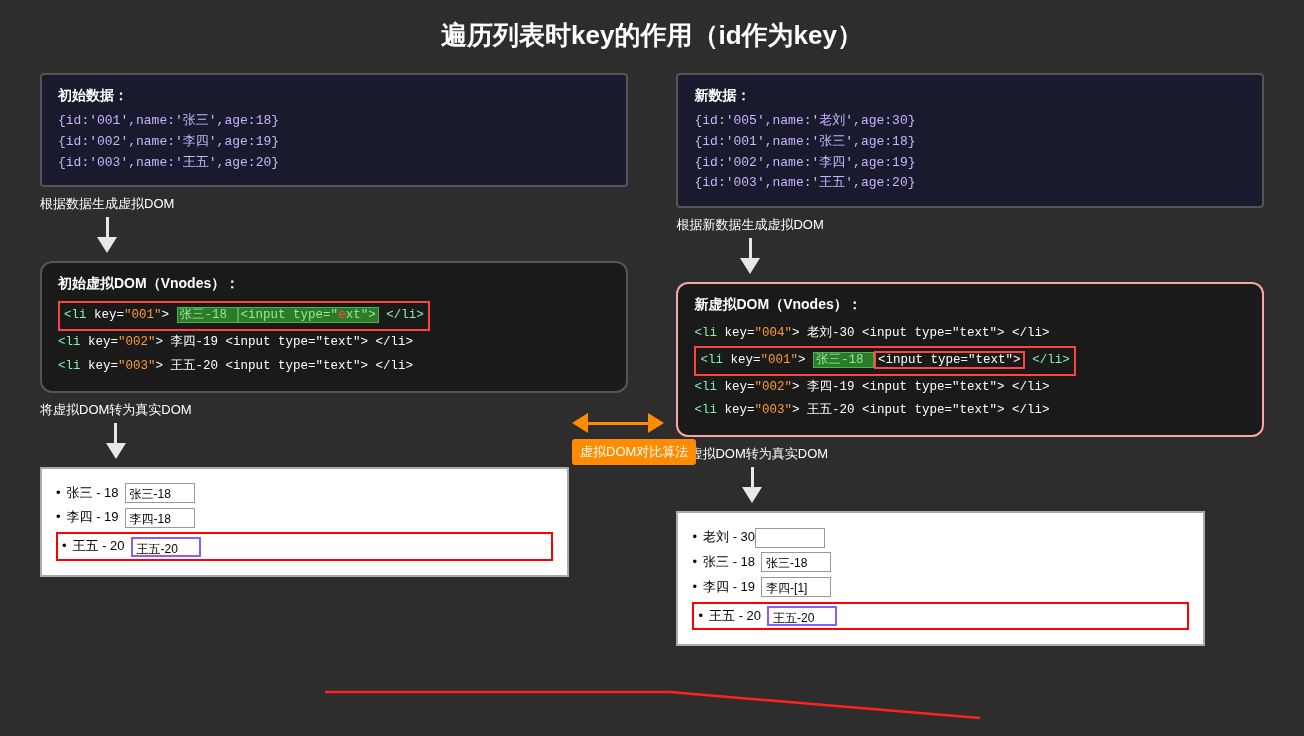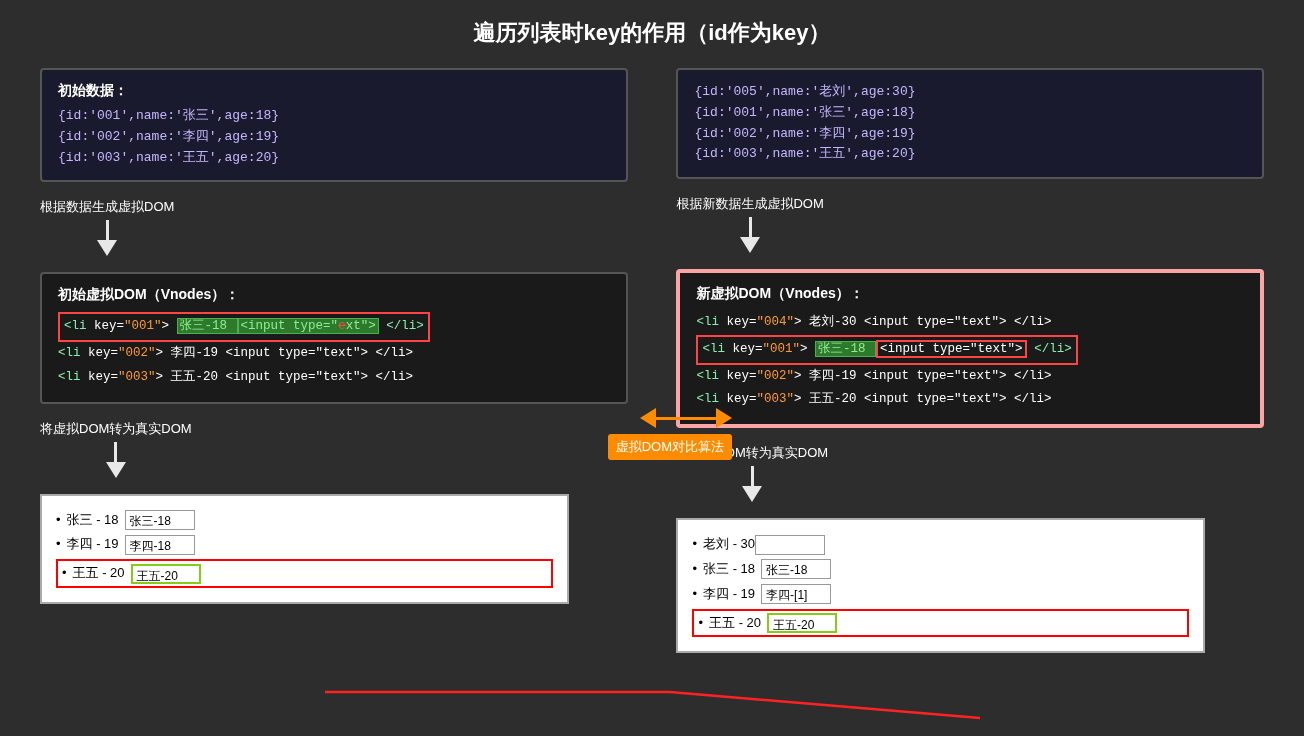--- a/index.html
+++ b/index.html
@@ -8,21 +8,21 @@
       height: 736px;
       background: #2d2d2d;
       font-family: 'Courier New', monospace;
       overflow: hidden;
       position: relative;
     }
 
     .main-title {
       text-align: center;
       color: #ffffff;
-      font-size: 22px;
+      font-size: 26px;
       font-weight: bold;
       padding: 18px 0 10px 0;
       font-family: 'Microsoft YaHei', sans-serif;
     }
 
     .content-area {
       display: flex;
       justify-content: space-between;
       padding: 0 40px;
       margin-top: 10px;
@@ -57,21 +57,21 @@
     .data-line {
       color: #c4b5fd;
       line-height: 1.6;
       font-size: 13px;
     }
 
     .arrow-down {
       display: flex;
       flex-direction: column;
       align-items: center;
-      margin: 16px 0;
+      margin: 8px 0;
       color: #ffffff;
       font-size: 12px;
       font-family: 'Microsoft YaHei', sans-serif;
     }
 
     .arrow-shaft {
       width: 3px;
       height: 20px;
       background: #e8e8e8;
     }
@@ -85,21 +85,21 @@
     }
 
     .arrow-label {
       margin-bottom: 4px;
       font-size: 13px;
     }
 
     .vdom-box {
       background: #1a1a1a;
       border: 2px solid #555;
-      border-radius: 4px;
+      border-radius: 12px;
       padding: 12px 16px;
       width: 100%;
       color: #fff;
       font-family: 'Courier New', monospace;
       font-size: 12.5px;
     }
 
     .vdom-label {
       color: #ffffff;
       font-family: 'Microsoft YaHei', sans-serif;
@@ -147,21 +147,21 @@
     .input-box {
       border: 1px solid #999;
       padding: 1px 4px;
       min-width: 70px;
       height: 20px;
       display: inline-block;
       font-size: 12px;
     }
 
     .input-box-red {
-      border: 2px solid #84cc16;
+      border: 2px solid #8b5cf6;
       padding: 1px 4px;
       min-width: 70px;
       height: 20px;
       display: inline-block;
       font-size: 12px;
     }
   </style>
 </head>
 <body>
 
@@ -224,45 +224,46 @@
         <span class="input-box">李四-18</span>
       </div>
       <div class="real-dom-row" style="border:2px solid #ff0000; padding:2px 4px;">
         <span class="bullet">•</span>
         <span style="margin-right:6px;">王五 - 20</span>
         <span class="input-box-red">王五-20</span>
       </div>
     </div>
   </div>
 
-  <div style="display:flex; flex-direction:column; align-items:flex-end; justify-content:center; width:160px; position:absolute; left:50%; top:340px; transform:translateX(-50%);">
+  <div style="display:flex; flex-direction:column; align-items:flex-start; justify-content:center; width:160px; position:absolute; left:50%; top:340px; transform:translateX(-50%);">
     <div style="display:flex; align-items:center;">
       <div style="width:0;height:0;border-top:10px solid transparent;border-bottom:10px solid transparent;border-right:16px solid #ff8c00;"></div>
       <div style="height:3px;width:60px;background:#ff8c00;"></div>
       <div style="width:0;height:0;border-top:10px solid transparent;border-bottom:10px solid transparent;border-left:16px solid #ff8c00;"></div>
     </div>
     <div class="compare-label" style="margin-top:6px;">虚拟DOM对比算法</div>
   </div>
 
   <div class="right-col">
 
     <div class="data-box">
+      <div class="data-box-label">新数据：</div>
       <div class="data-line">{id:'005',name:'老刘',age:30}</div>
       <div class="data-line">{id:'001',name:'张三',age:18}</div>
       <div class="data-line">{id:'002',name:'李四',age:19}</div>
       <div class="data-line">{id:'003',name:'王五',age:20}</div>
     </div>
 
     <div class="arrow-down">
       <div class="arrow-label">根据新数据生成虚拟DOM</div>
       <div class="arrow-shaft"></div>
       <div class="arrow-head"></div>
     </div>
 
-    <div class="vdom-box" style="border:4px solid #fca5a5;">
+    <div class="vdom-box" style="border:2px solid #fca5a5;">
       <div class="vdom-label">新虚拟DOM（Vnodes）：</div>
       <div class="code-line">
         <span class="tag-color">&lt;li</span>
         <span style="color:#fff;"> key=</span><span style="color:#ff9933;">"004"</span><span style="color:#fff;">&gt; 老刘-30 &lt;input type="text"&gt; &lt;/li&gt;</span>
       </div>
 
       <div class="code-line">
         <span style="border:2px solid #ff4444; padding:1px 4px; display:inline-block;">
           <span class="tag-color">&lt;li</span>
           <span style="color:#fff;"> key=</span><span style="color:#ff9933;">"001"</span>&gt;

